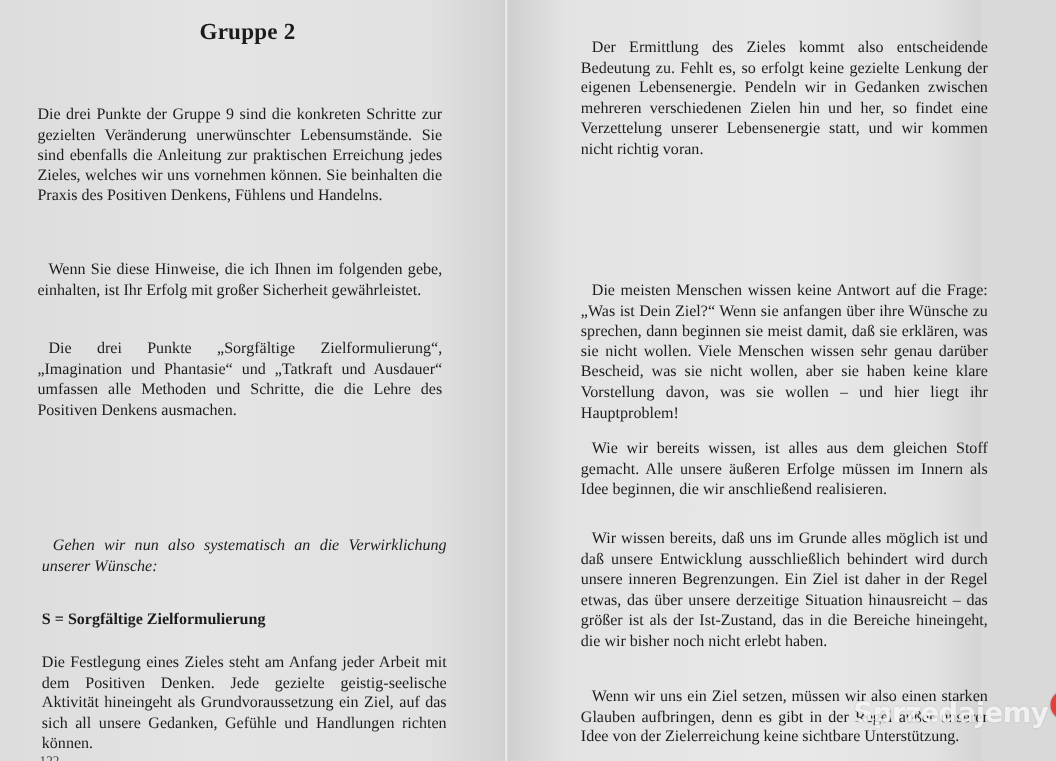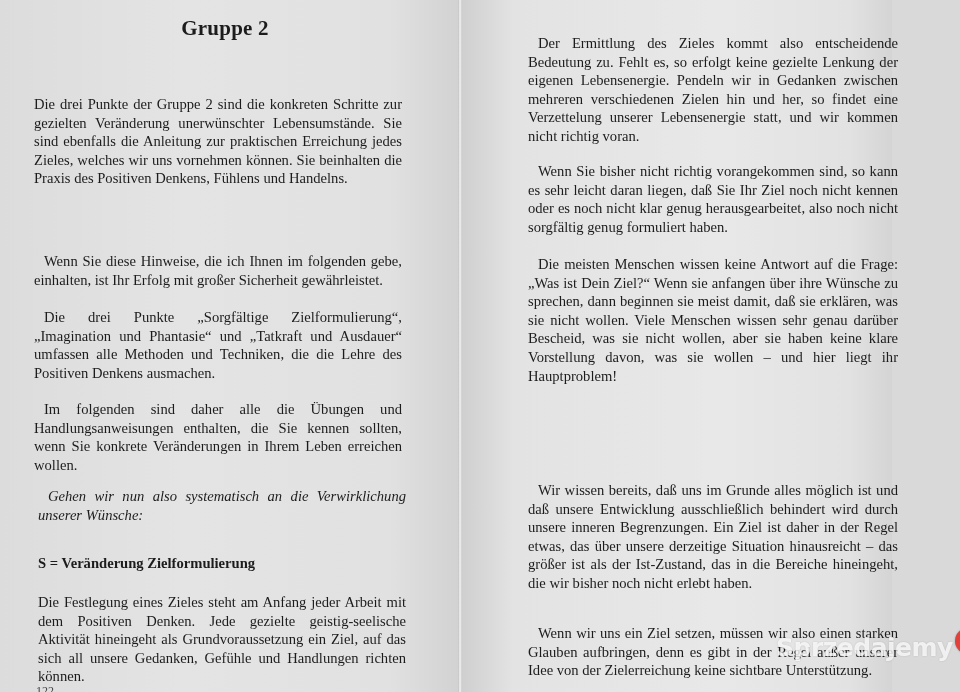--- a/index.html
+++ b/index.html
@@ -61,39 +61,38 @@
     box-shadow:0 0 2px rgba(0,0,0,0.3);
   }
 </style>
 </head>
 <body>
 
 <div class="spread">
   <div class="page page-left left">
     <div class="title">Gruppe 2</div>
 
-    <p class="para" style="top:95px;">Die drei Punkte der Gruppe 2 sind die konkreten Schritte zur gezielten Veränderung unerwünschter Lebensumstände. Sie sind ebenfalls die Anleitung zur praktischen Erreichung jedes Zieles, welches wir uns vornehmen können. Sie beinhalten die Praxis des Positiven Denkens, Fühlens und Handelns.</p>
-    <p class="para indent" style="top:236px;margin-top:16px;">Wenn Sie diese Hinweise, die ich Ihnen im folgenden gebe, einhalten, ist Ihr Erfolg mit großer Sicherheit gewährleistet.</p>
-    <p class="para indent" style="top:308px;">Die drei Punkte „Sorgfältige Zielformulierung“, „Imagination und Phantasie“ und „Tatkraft und Ausdauer“ umfassen alle Methoden und Techniken, die die Lehre des Positiven Denkens ausmachen.</p>
-    <p class="para indent" style="top:400px;">Im folgenden sind daher alle die Übungen und Handlungsanweisungen enthalten, die Sie kennen sollten, wenn Sie konkrete Veränderungen in Ihrem Leben erreichen wollen.</p>
+    <p class="para" style="top:95px;">Die drei Punkte der Gruppe 9 sind die konkreten Schritte zur gezielten Veränderung unerwünschter Lebensumstände. Sie sind ebenfalls die Anleitung zur praktischen Erreichung jedes Zieles, welches wir uns vornehmen können. Sie beinhalten die Praxis des Positiven Denkens, Fühlens und Handelns.</p>
+    <p class="para indent" style="top:236px;">Wenn Sie diese Hinweise, die ich Ihnen im folgenden gebe, einhalten, ist Ihr Erfolg mit großer Sicherheit gewährleistet.</p>
+    <p class="para indent" style="top:308px;">Die drei Punkte „Sorgfältige Zielformulierung“, „Imagination und Phantasie“ und „Tatkraft und Ausdauer“ umfassen alle Methoden und Schritte, die die Lehre des Positiven Denkens ausmachen.</p>
     <p class="para indent" style="left:38px; top:487px;font-style:italic;">Gehen wir nun also systematisch an die Verwirklichung unserer Wünsche:</p>
 
-    <div class="subhead">S = Veränderung Zielformulierung</div>
+    <div class="subhead">S = Sorgfältige Zielformulierung</div>
 
     <p class="para" style="left:38px; top:593px;">Die Festlegung eines Zieles steht am Anfang jeder Arbeit mit dem Positiven Denken. Jede gezielte geistig-seelische Aktivität hineingeht als Grundvoraussetzung ein Ziel, auf das sich all unsere Gedanken, Gefühle und Handlungen richten können.</p>
 
     <div class="pagenum">122</div>
   </div>
 
   <div class="gutter"></div>
 
   <div class="page page-right right">
     <p class="para indent" style="top:34px;">Der Ermittlung des Zieles kommt also entscheidende Bedeutung zu. Fehlt es, so erfolgt keine gezielte Lenkung der eigenen Lebensenergie. Pendeln wir in Gedanken zwischen mehreren verschiedenen Zielen hin und her, so findet eine Verzettelung unserer Lebensenergie statt, und wir kommen nicht richtig voran.</p>
-    <p class="para indent" style="top:162px;">Wenn Sie bisher nicht richtig vorangekommen sind, so kann es sehr leicht daran liegen, daß Sie Ihr Ziel noch nicht kennen oder es noch nicht klar genug herausgearbeitet, also noch nicht sorgfältig genug formuliert haben.</p>
     <p class="para indent" style="top:255px;">Die meisten Menschen wissen keine Antwort auf die Frage: „Was ist Dein Ziel?“ Wenn sie anfangen über ihre Wünsche zu sprechen, dann beginnen sie meist damit, daß sie erklären, was sie nicht wollen. Viele Menschen wissen sehr genau darüber Bescheid, was sie nicht wollen, aber sie haben keine klare Vorstellung davon, was sie wollen – und hier liegt ihr Hauptproblem!</p>
+    <p class="para indent" style="top:399px;">Wie wir bereits wissen, ist alles aus dem gleichen Stoff gemacht. Alle unsere äußeren Erfolge müssen im Innern als Idee beginnen, die wir anschließend realisieren.</p>
     <p class="para indent" style="top:481px;">Wir wissen bereits, daß uns im Grunde alles möglich ist und daß unsere Entwicklung ausschließlich behindert wird durch unsere inneren Begrenzungen. Ein Ziel ist daher in der Regel etwas, das über unsere derzeitige Situation hinausreicht – das größer ist als der Ist-Zustand, das in die Bereiche hineingeht, die wir bisher noch nicht erlebt haben.</p>
     <p class="para indent" style="top:624px;">Wenn wir uns ein Ziel setzen, müssen wir also einen starken Glauben aufbringen, denn es gibt in der Regel außer unserer Idee von der Zielerreichung keine sichtbare Unterstützung.</p>
   </div>
 </div>
 
 <div class="watermark">
   <span class="wm-text">Sprzedajemy</span>
   <span class="wm-badge">.pl</span>
 </div>
 

